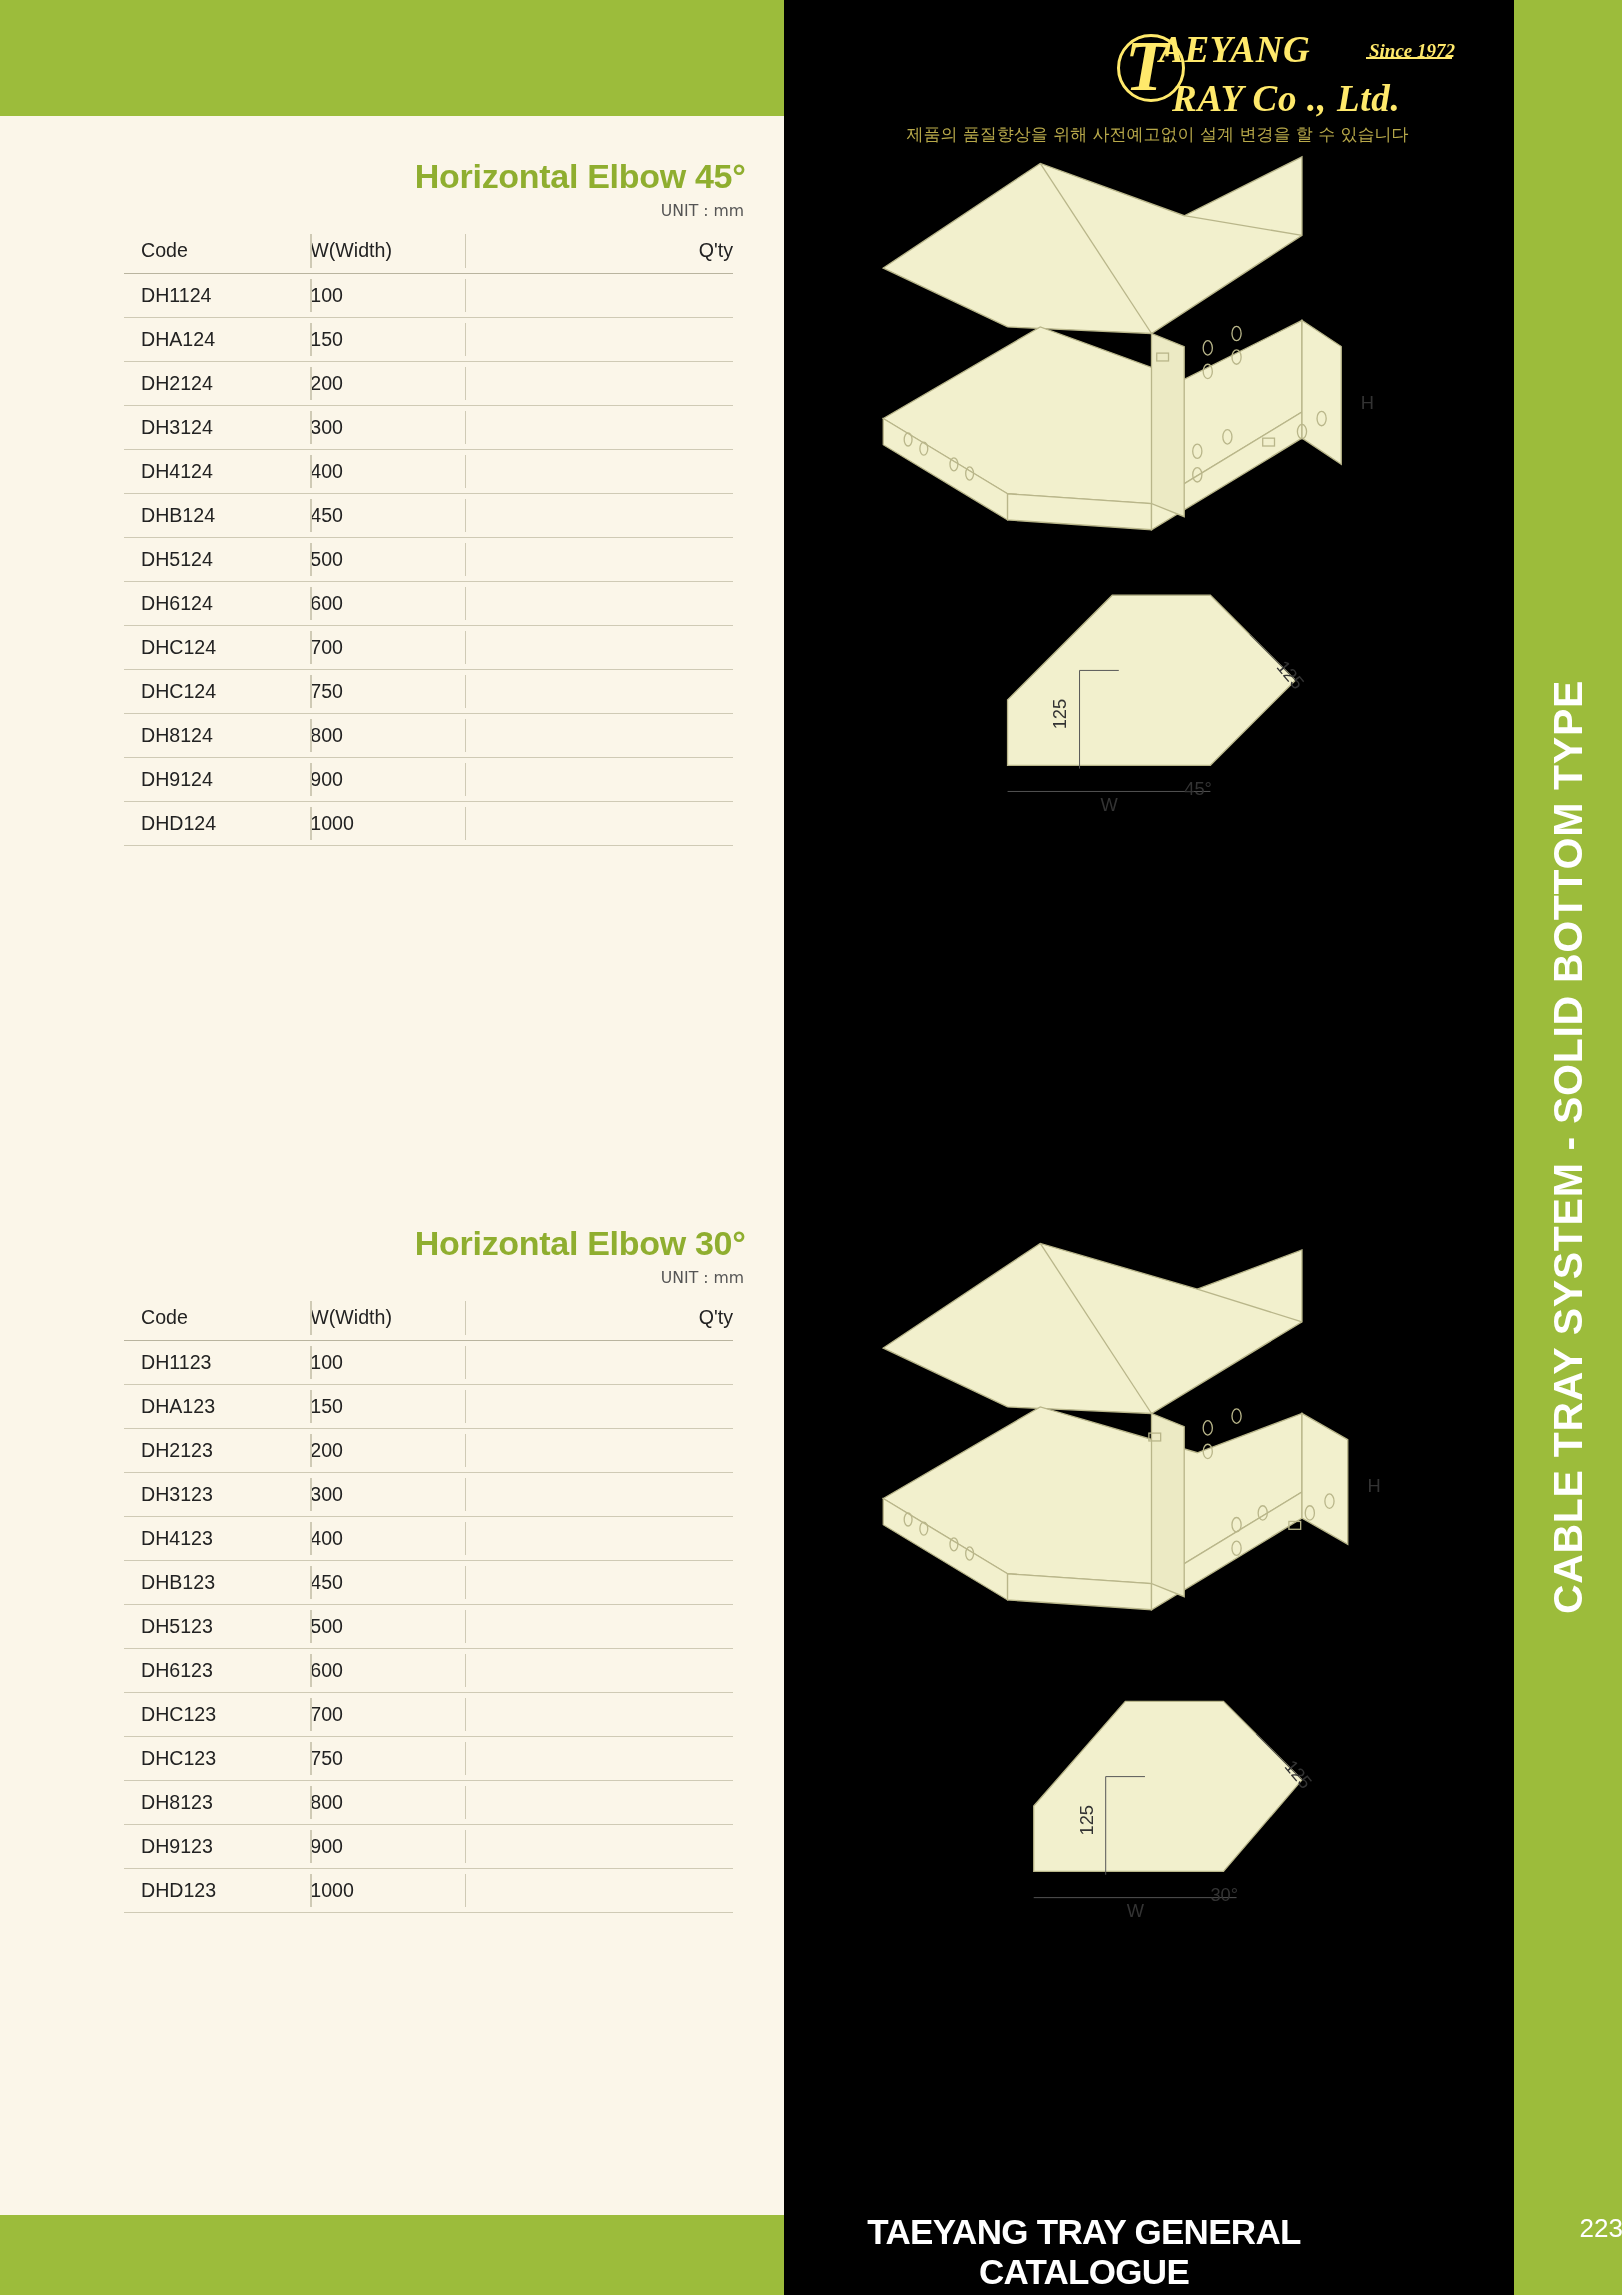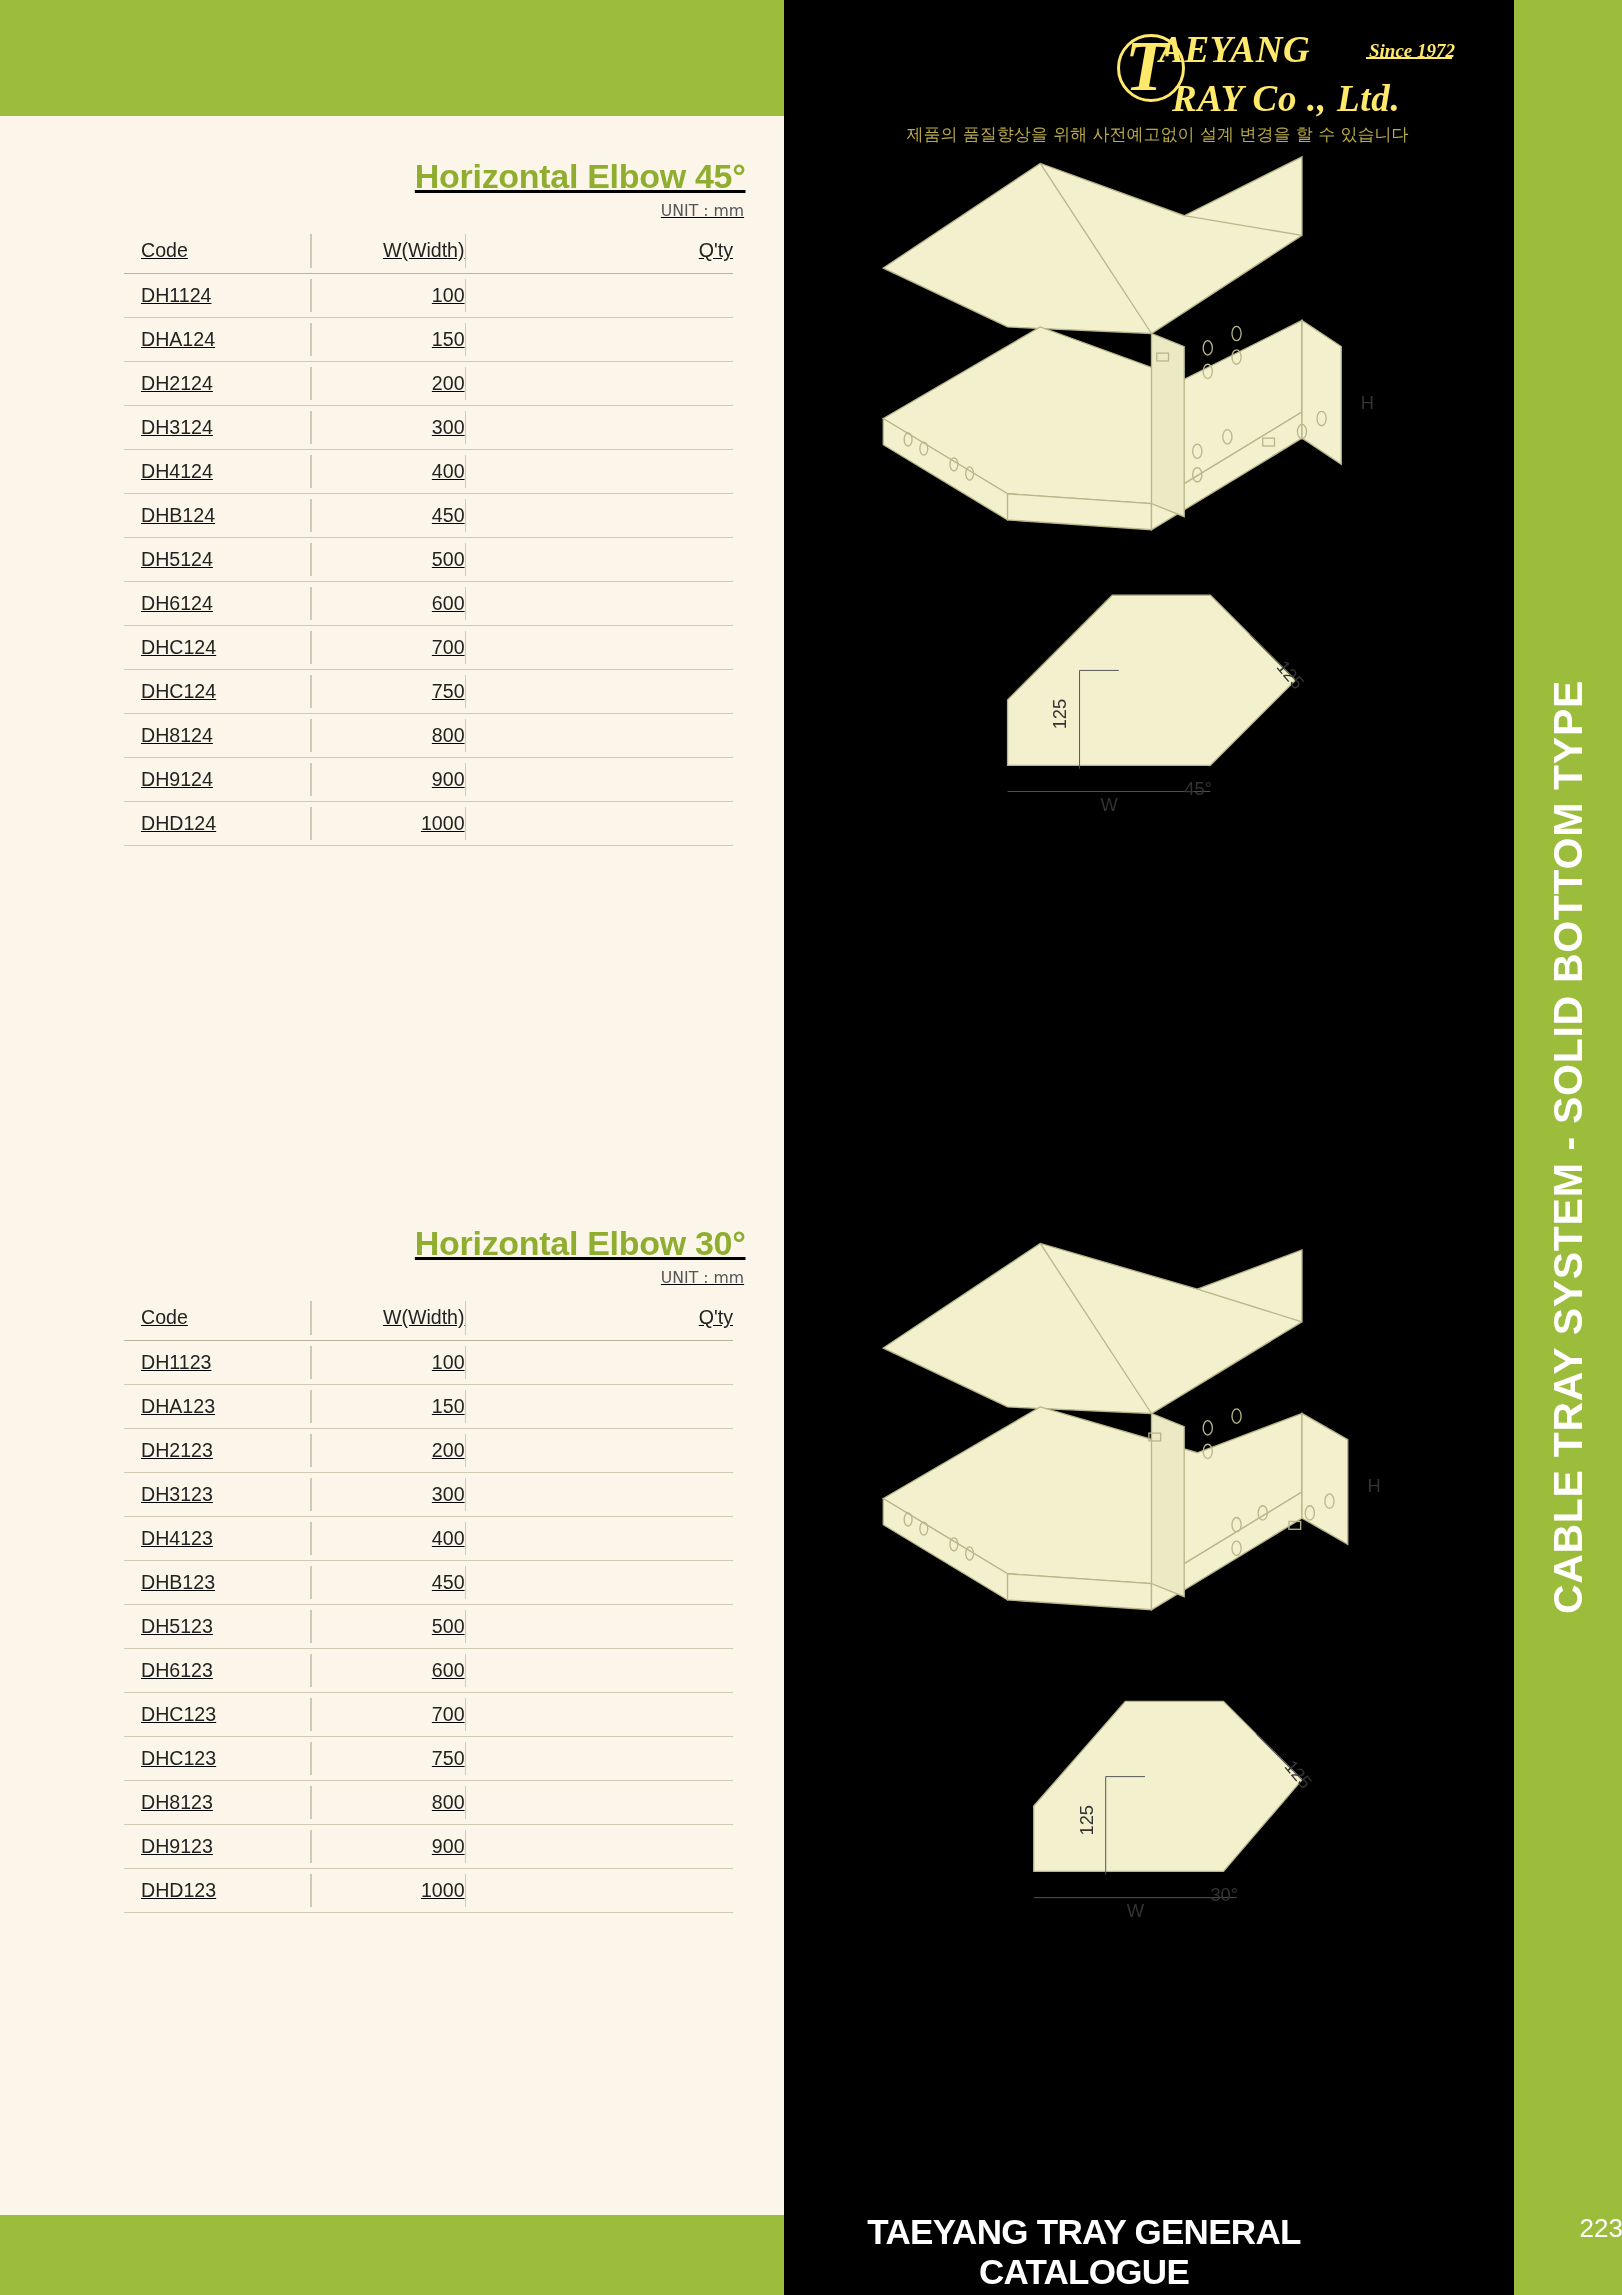--- a/index.html
+++ b/index.html
@@ -128,21 +128,21 @@
     position: absolute;
     left: 1514px; top: 2213px;
     width: 109px;
     text-align: right;
     color: #ffffff;
     font-size: 26px;
     font-family: "Liberation Sans", sans-serif;
   }
 
   
-  .section { position: absolute; width: 628px; text-decoration: underline; }
+  .section { position: absolute; width: 628px; }
   .section-1 { left: 124px; top: 157px; }
   .section-2 { left: 124px; top: 1224px; }
 
   .sec-title {
     text-align: right;
     font-size: 34px;
     font-weight: bold;
     color: #8fae2f;
     padding-right: 6.5px;
     letter-spacing: -0.3px;
@@ -169,21 +169,21 @@
   table.spec th, table.spec td {
     height: 44px;
     font-size: 19.6px;
     font-weight: normal;
     color: #222;
     border-bottom: 1.3px solid #cfcab5;
     font-family: "Liberation Sans", sans-serif;
   }
   table.spec thead th { border-bottom: 1.3px solid #b9b49f; }
   table.spec th.code, table.spec td.code { text-align: left; padding-left: 17px; }
-  table.spec th.w, table.spec td.w { text-align: right; }
+  table.spec th.w, table.spec td.w { text-align: left; }
   table.spec th.q, table.spec td.q { text-align: right; }
 
   
   table.spec td.w, table.spec th.w { position: relative; }
   table.spec td.w::before, table.spec th.w::before {
     content: ""; position: absolute; left: 0; top: 5.2px; bottom: 5.2px;
     width: 1.3px; background: #cfcab5;
   }
   table.spec td.q, table.spec th.q { position: relative; }
   table.spec td.q::before, table.spec th.q::before {

